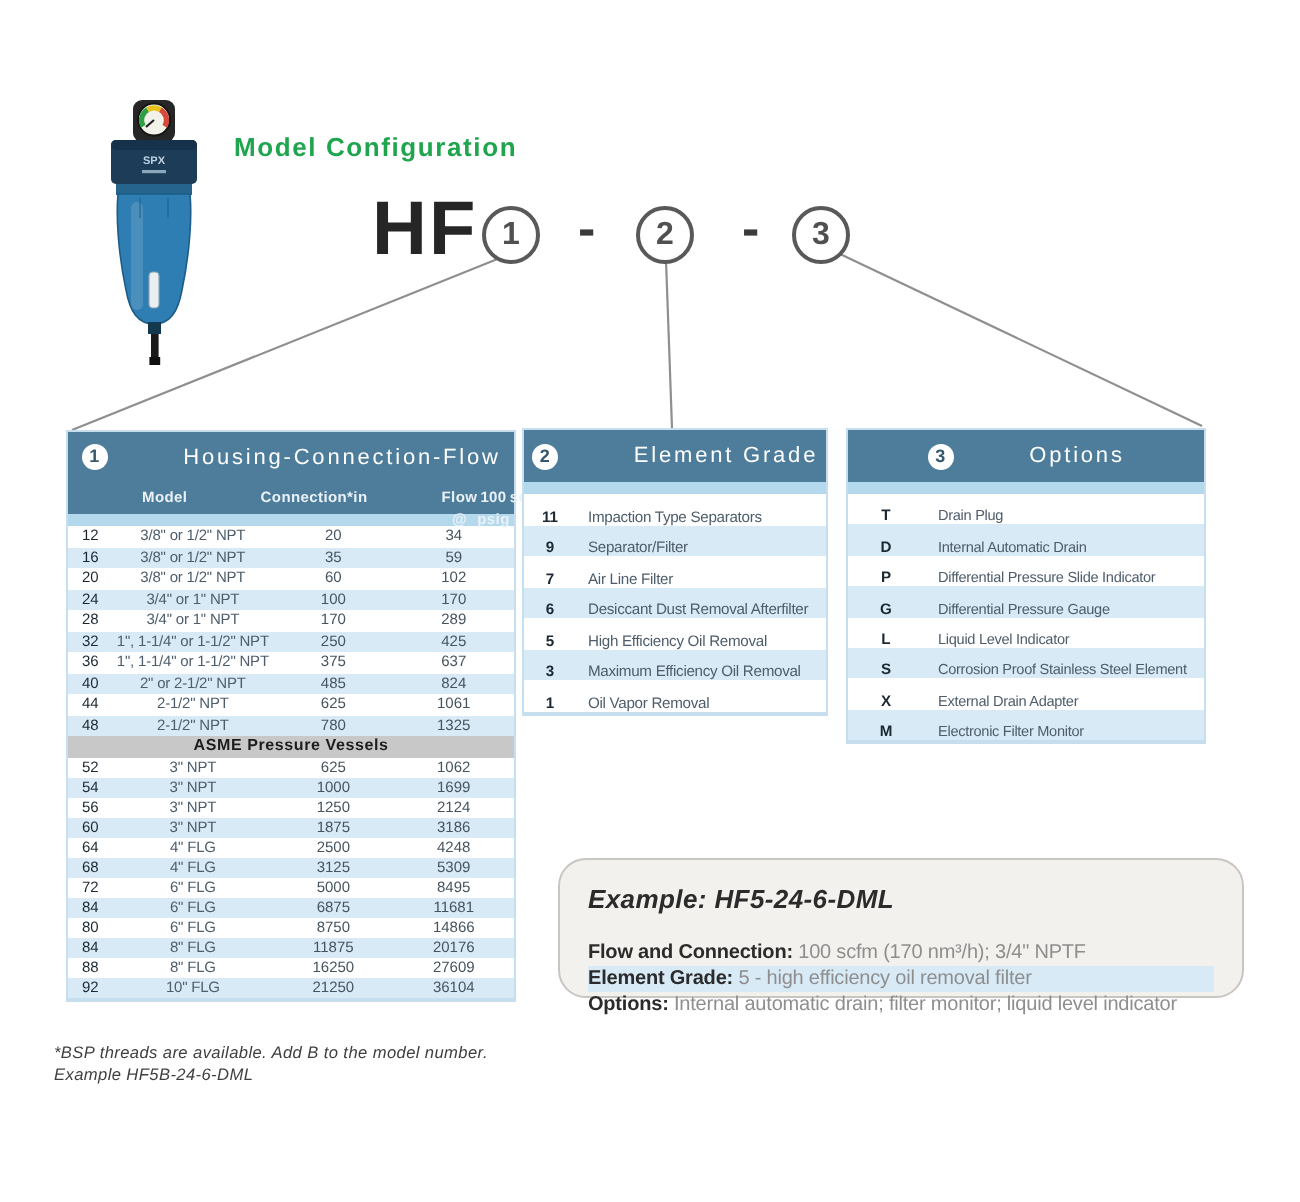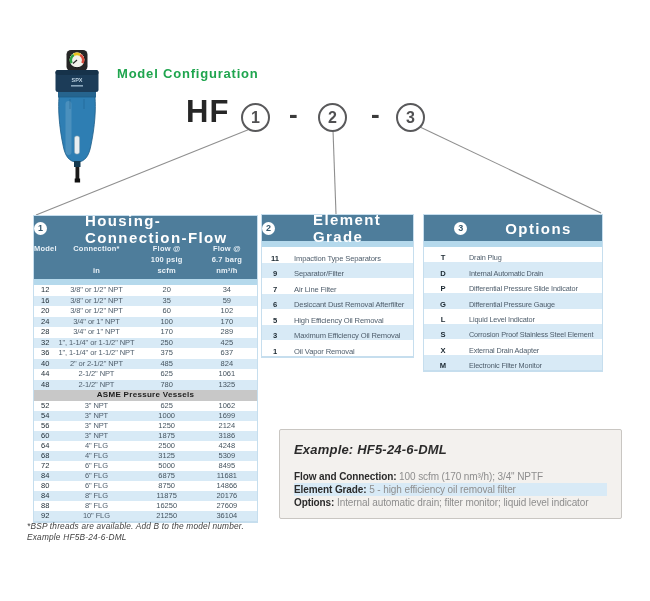--- a/index.html
+++ b/index.html
@@ -10,41 +10,41 @@
   .connectors{position:absolute;left:0;top:0;pointer-events:none;}
 
   
   .product{position:absolute;left:54px;top:50px;}
 
   
   .green-title{position:absolute;left:117px;top:66px;font-size:13px;font-weight:bold;
     letter-spacing:.8px;color:var(--accent-green,#1fa54e);}
 
   
-  .hf{position:absolute;left:186px;top:94px;font-size:31px;font-weight:bold;
+  .hf{position:absolute;left:186px;top:94px;font-size:38px;font-weight:bold;
     letter-spacing:1px;color:#262626;}
   .pos-circle{position:absolute;top:103px;width:25px;height:25px;border:2px solid #59595b;
     border-radius:50%;text-align:center;line-height:25px;font-size:16px;font-weight:bold;color:#505052;background:#fff;}
   .c1{left:241px}.c2{left:318px}.c3{left:396px}
   .dash{position:absolute;top:99px;font-size:26px;font-weight:bold;color:#3b3b3b;}
   .d1{left:289px}.d2{left:371px}
 
   
   .panel{position:absolute;border:1px solid #c6deee;border-bottom-width:2px;background:#fff;box-sizing:border-box;}
   .bar{background:var(--table-header,#4e7d9b);display:flex;align-items:center;justify-content:center;gap:6px;}
-  .bar .title{color:#fff;font-weight:bold;font-size:15px;letter-spacing:1.4px;margin-left:32px;}
+  .bar .title{color:#fff;font-weight:normal;font-size:11px;letter-spacing:1.4px;margin-left:32px;}
   .numchip{width:13px;height:13px;border-radius:50%;background:#fff;color:#35586d;
     font-size:9px;font-weight:bold;text-align:center;line-height:13px;flex:0 0 13px;}
   .band{height:6px;background:var(--band,#b5d9ec);}
 
   
   .t1{left:33px;top:215px;width:225px;}
   .t1 .bar{height:25px;}
   .t1 .colhead{display:flex;background:var(--table-header,#4e7d9b);padding:2px 0 3px;}
-  .t1 .colhead .col{display:flex;flex-direction:column;}
+  .t1 .colhead .col{display:flex;flex-direction:row;margin-left:37px;}
   .t1 .colhead .col div{height:11px;line-height:11px;font-size:7.5px;font-weight:bold;
     color:#eaf2f8;text-align:center;letter-spacing:.2px;}
   .w-model{width:10%}.w-conn{width:36%}.w-flow{width:27%}
   .t1row{display:flex;height:10.5px;line-height:10.5px;font-size:7.5px;white-space:nowrap;}
   .asme-rows .t1row{height:10px;line-height:10px;}
   .t1row .f-model{width:10%;text-align:center;font-weight:normal;color:#1b2831;}
   .t1row .f-conn{width:36%;text-align:center;color:#4e5d6b;letter-spacing:-.1px;}
   .t1row .f-scfm,.t1row .f-nm3h{width:27%;text-align:center;color:#45545f;}
   .asme-bar{height:10.5px;line-height:10.5px;background:var(--asme-band,#c8c8c8);
     text-align:center;font-size:8px;font-weight:bold;color:#1d1d1d;letter-spacing:.3px;}
@@ -58,22 +58,22 @@
   .coderow .f-code{text-align:center;font-weight:bold;color:#1b2831;}
   .t2 .f-code{width:26px;flex:0 0 26px;}
   .t3 .f-code{width:38px;flex:0 0 38px;}
   .coderow .f-label{color:#4e5d6b;letter-spacing:-.15px;padding-left:6px;}
   .t3 .f-label{font-size:7.3px;padding-left:7px;}
 
   
   .alt{background:var(--row-alt,#d8eaf6);}
 
   
-  .example{position:absolute;left:279px;top:429px;width:343px;height:90px;box-sizing:border-box;
-    background:#f3f1ee;border:1px solid #c9c6c2;border-radius:2px;padding:12px 14px;}
+  .example{position:absolute;left:279px;top:429px;width:343px;height:70px;box-sizing:border-box;
+    background:#f3f1ee;border:1px solid #c9c6c2;border-radius:14px;padding:12px 14px;}
   .ex-title{font-size:13px;font-weight:bold;font-style:italic;color:#2b2b2b;margin-bottom:13px;letter-spacing:.2px;}
   .ex-line{font-size:10px;line-height:13px;color:#8e8e8e;letter-spacing:-.1px;white-space:nowrap;}
   .ex-line b{color:#2b2b2b;}
 
   
   .footnote{position:absolute;left:27px;top:521px;font-size:8.3px;font-style:italic;
     color:#3f3f3f;line-height:10.5px;letter-spacing:.2px;}
 </style>
 </head>
 <body style="--accent-green: #1fa54e; --table-header: #4e7d9b; --row-alt: #d8eaf6; --band: #b5d9ec; --asme-band: #c8c8c8; --product-blue: #2e7eb3;">

